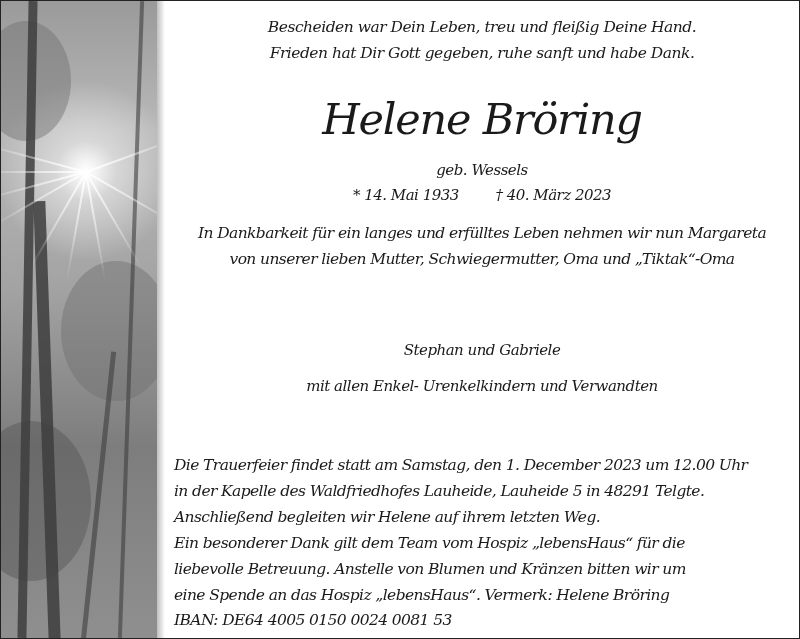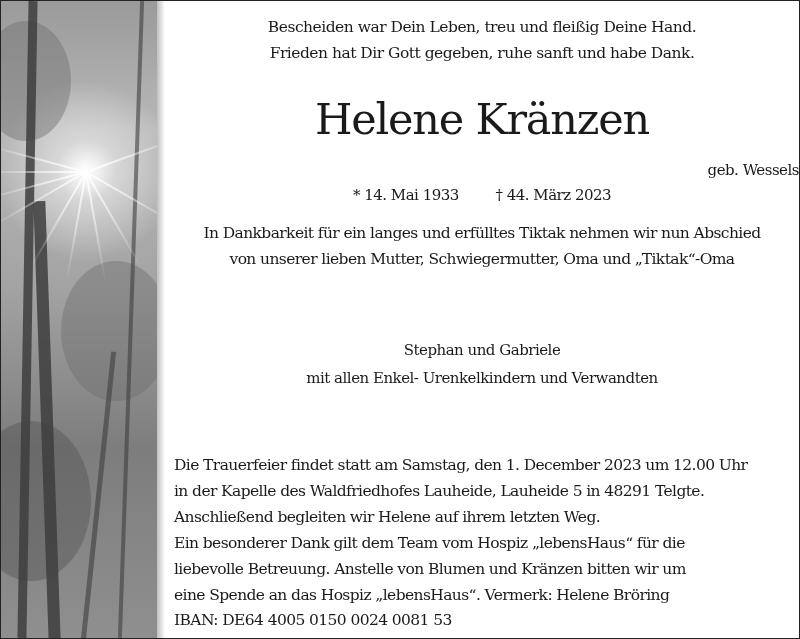--- a/index.html
+++ b/index.html
@@ -28,20 +28,21 @@
       position: absolute; left: 85px; top: 170px; height: 2px; width: 110px;
       transform-origin: 0 50%;
       background: linear-gradient(90deg, rgba(255,255,255,0.9), rgba(255,255,255,0));
     }
     .shadow {
       position: absolute; left: 157px; top: 1px; width: 8px; height: 637px;
       background: linear-gradient(90deg, rgba(0,0,0,0.25), rgba(0,0,0,0));
     }
     .content {
       position: absolute; left: 165px; top: 0; width: 634px; height: 639px;
+      font-style: italic;
     }
     .line { position: absolute; white-space: nowrap; }
     .center { left: 0; right: 0; text-align: center; }
     .verse { font-size: 15.5px; letter-spacing: -0.5px; }
     .name { font-size: 43px; letter-spacing: -1.2px; }
     .small { font-size: 15px; letter-spacing: -0.5px; }
     .body15 { font-size: 15.5px; letter-spacing: -0.6px; }
     .left { left: 9px; }
     .dates span { display: inline-block; }
   </style>
@@ -68,34 +69,34 @@
   <div class="ray" style="transform:rotate(60deg);"></div>
   <div class="ray" style="transform:rotate(30deg);"></div>
   <div class="ray" style="transform:rotate(-20deg);"></div>
 </div>
 <div class="shadow"></div>
 
 <div class="content">
   <div class="line center verse" style="top:18px;">Bescheiden war Dein Leben, treu und fleißig Deine Hand.</div>
   <div class="line center verse" style="top:44px;">Frieden hat Dir Gott gegeben, ruhe sanft und habe Dank.</div>
 
-  <div class="line center name" style="top:94px;">Helene Kränzen</div>
+  <div class="line center name" style="top:94px;">Helene Bröring</div>
 
-  <div class="line center small" style="top:161px;text-align:right;">geb. Wessels</div>
+  <div class="line center small" style="top:161px;">geb. Wessels</div>
   <div class="line center small dates" style="top:186px;">
     <span>* 14. Mai 1933</span>
     <span style="width:28px;"></span>
-    <span>† 44. März 2023</span>
+    <span>† 40. März 2023</span>
   </div>
 
-  <div class="line center body15" style="top:224px;">In Dankbarkeit für ein langes und erfülltes Tiktak nehmen wir nun Abschied</div>
+  <div class="line center body15" style="top:224px;">In Dankbarkeit für ein langes und erfülltes Leben nehmen wir nun Margareta</div>
   <div class="line center body15" style="top:250px;">von unserer lieben Mutter, Schwiegermutter, Oma und „Tiktak“-Oma</div>
 
   <div class="line center small" style="top:341px;">Stephan und Gabriele</div>
-  <div class="line center small" style="top:369px;">mit allen Enkel- Urenkelkindern und Verwandten</div>
+  <div class="line center small" style="top:377px;">mit allen Enkel- Urenkelkindern und Verwandten</div>
 
 
   <div class="line left body15" style="top:456px;">Die Trauerfeier findet statt am Samstag, den 1. December 2023 um 12.00 Uhr</div>
   <div class="line left body15" style="top:482px;">in der Kapelle des Waldfriedhofes Lauheide, Lauheide 5 in 48291 Telgte.</div>
   <div class="line left body15" style="top:508px;">Anschließend begleiten wir Helene auf ihrem letzten Weg.</div>
   <div class="line left body15" style="top:560px;">liebevolle Betreuung. Anstelle von Blumen und Kränzen bitten wir um</div>
   <div class="line left body15" style="top:534px;">Ein besonderer Dank gilt dem Team vom Hospiz „lebensHaus“ für die</div>
   <div class="line left body15" style="top:586px;">eine Spende an das Hospiz „lebensHaus“. Vermerk: Helene Bröring</div>
   <div class="line left body15" style="top:611px;">IBAN: DE64 4005 0150 0024 0081 53</div>
 </div>

